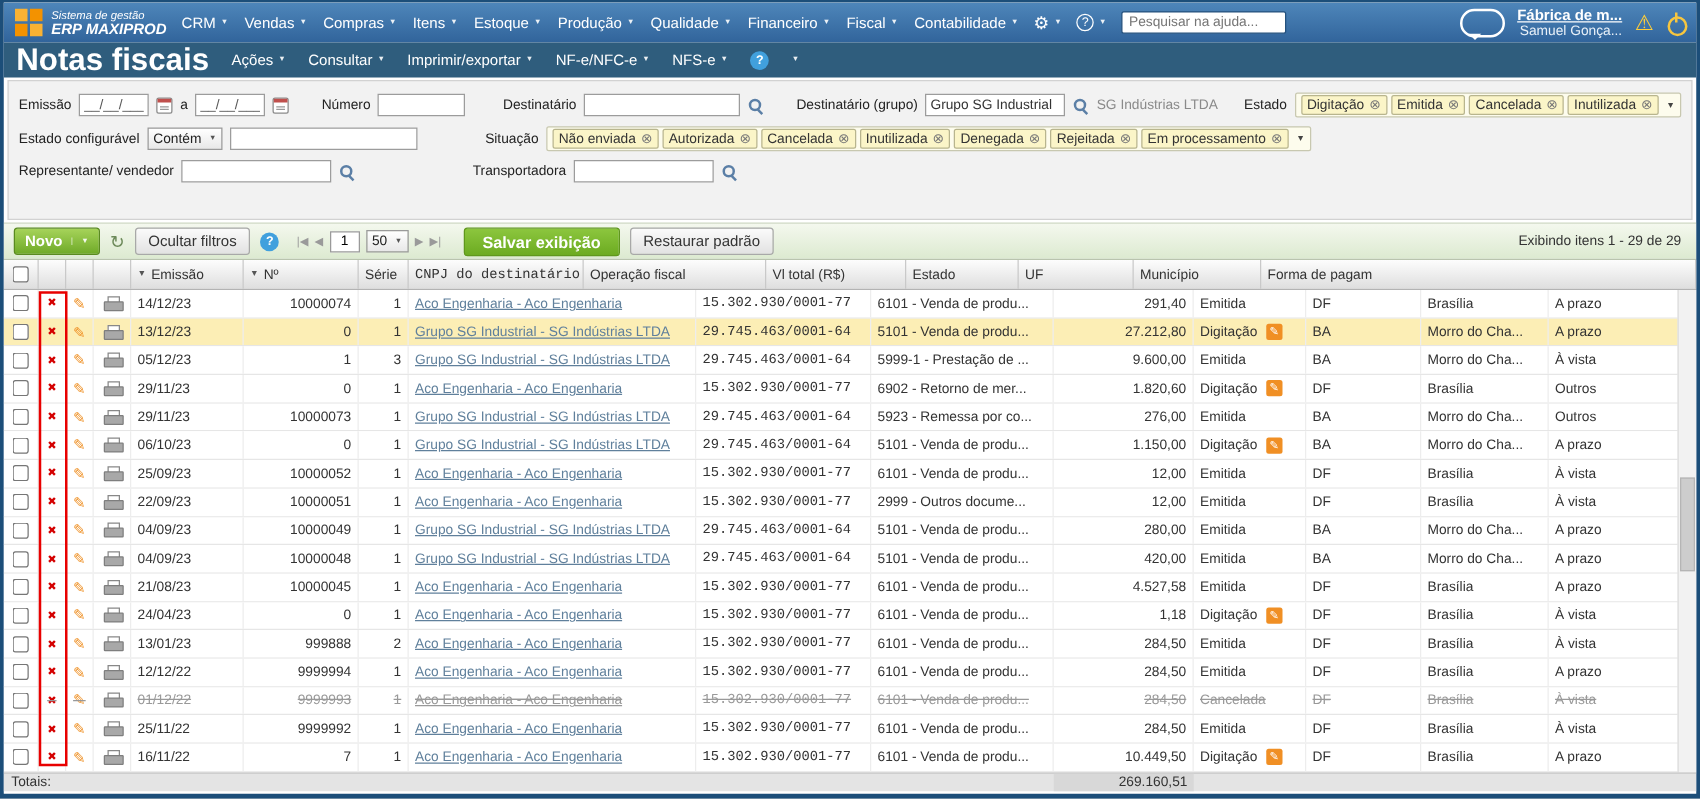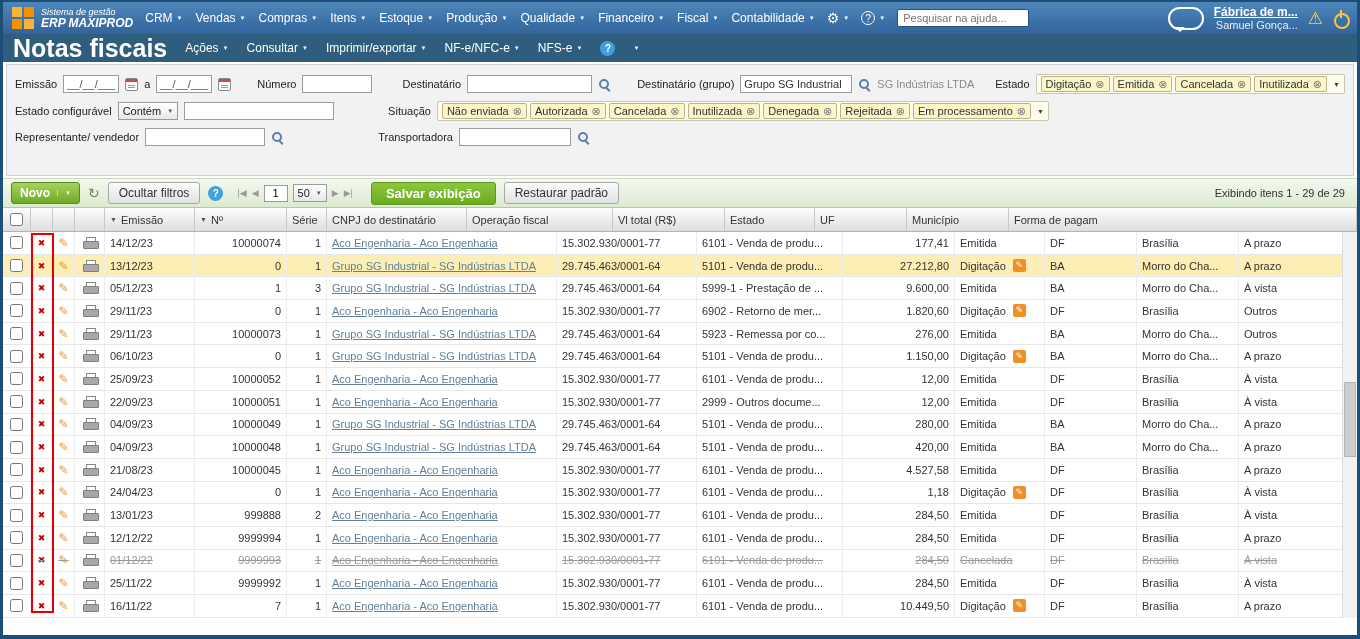--- a/index.html
+++ b/index.html
@@ -79,21 +79,21 @@
   .th { border-right:1px solid #c9c9c9; cursor:pointer; }
   .sort { font-size:7px; color:#555; margin-right:4px; }
   .c-check { width:28px; justify-content:center; padding:0; }
   .c-del { width:22px; justify-content:center; padding:0; }
   .c-edit { width:22px; justify-content:center; padding:0; }
   .c-print { width:30px; justify-content:center; padding:0; }
   .c-emissao { width:90px; }
   .c-num { width:92px; }
   .c-serie { width:40px; }
   .c-dest { width:230px; }
-  .c-cnpj { width:140px; }
+  .c-cnpj { width:140px;font-family:Liberation Mono, monospace; }
   .c-oper { width:146px; }
   .c-total { width:112px; }
   .c-estado { width:90px; }
   .c-uf { width:92px; }
   .c-mun { width:102px; }
   .c-forma { flex:1; }
   .num { justify-content:flex-end; }
   .tr { display:flex; height:22.7px; border-bottom:1px solid #e6e6e6; background:#fff; }
   .tr.selected { background:#fceeb5; }
   .tr.cancelled .td, .tr.cancelled .dlink { color:#999; text-decoration:line-through; }
@@ -390,21 +390,21 @@
             <span class="printer"></span>
           </div>
           <div class="td c-emissao">14/12/23</div>
           <div class="td c-num num">10000074</div>
           <div class="td c-serie num">1</div>
           <div class="td c-dest">
             <a class="dlink">Aco Engenharia - Aco Engenharia</a>
           </div>
           <div class="td c-cnpj">15.302.930/0001-77</div>
           <div class="td c-oper">6101 - Venda de produ...</div>
-          <div class="td c-total num">177,41</div>
+          <div class="td c-total num">291,40</div>
           <div class="td c-estado">
             <span>Emitida</span>
           </div>
           <div class="td c-uf">DF</div>
           <div class="td c-mun">Brasília</div>
           <div class="td c-forma">A prazo</div>
         </div>
         <div class="tr selected">
           <div class="td c-check">
             <input type="checkbox" style="">
@@ -872,15 +872,19 @@
           </div>
           <div class="td c-uf">DF</div>
           <div class="td c-mun">Brasília</div>
           <div class="td c-forma">A prazo</div>
         </div>
       </div>
     <div class="red-box"></div>
     <div class="vscroll">
         <div class="vthumb"></div>
       </div>
+    <div class="totals">
+      <span class="totals-label">Totais:</span>
+      <span class="totals-value">269.160,51</span>
+    </div>
   </div>
 
 </div>
 
 </body></html>

